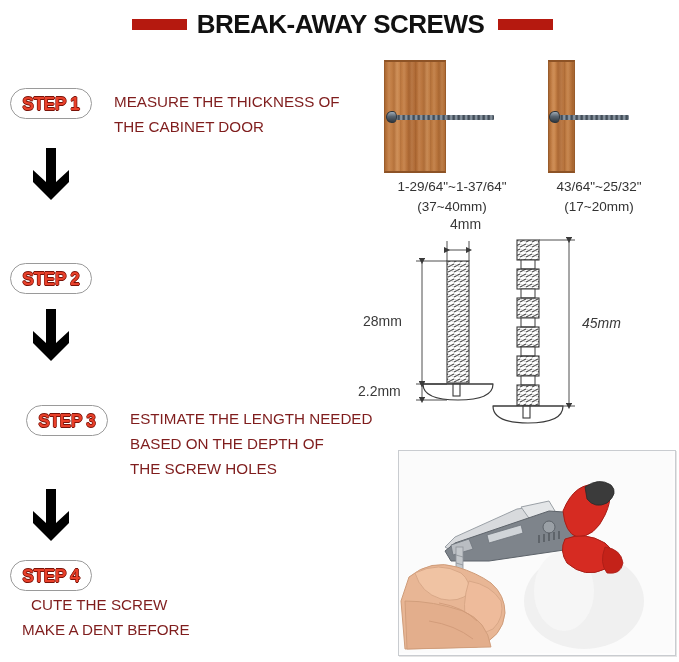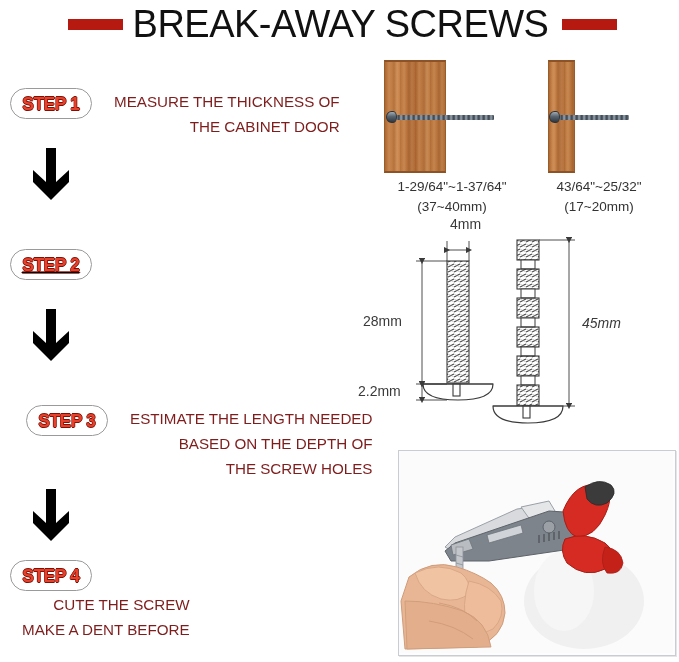--- a/index.html
+++ b/index.html
@@ -30,22 +30,22 @@
   }
   .dash {
     width: 55px;
     height: 11px;
     background: #b5190f;
     flex: 0 0 auto;
   }
   .dash.left { margin-right: 10px; margin-left: 16px; }
   .dash.right { margin-left: 14px; margin-right: 10px; }
   .title {
-    font-size: 38px;
-    font-weight: normal;
+    font-size: 26px;
+    font-weight: bold;
     color: #111111;
     letter-spacing: -0.5px;
     white-space: nowrap;
     line-height: 1;
     font-family: "Liberation Sans", sans-serif;
   }
 
   
   .steps {
     position: absolute;
@@ -53,21 +53,20 @@
     top: 50px;
     width: 400px;
     height: 612px;
   }
   .step-row {
     position: absolute;
     left: 0;
     width: 400px;
     display: flex;
     align-items: flex-start;
-    text-align: right;
   }
   .badge {
     position: relative;
     width: 82px;
     height: 31px;
     border: 1.4px solid #9a9a9a;
     border-radius: 16px;
     background: #ffffff;
     flex: 0 0 auto;
     margin-left: 10px;
@@ -237,21 +236,21 @@
         <span class="ln">MEASURE THE THICKNESS OF</span>
         <span class="ln">THE CABINET DOOR</span>
       </div>
     </div>
     <div class="arrow" style="top:96px;">
       <svg width="44" height="58" viewBox="0 0 44 58">
         <polygon points="17,2 27,2 27,36 40,24 40,36 22,54 4,36 4,24 17,36" fill="#000000"></polygon>
       </svg>
     </div>
 
-    <div class="step-row" style="top:199px;text-decoration:underline;">
+    <div class="step-row" style="top:213px;">
       <div class="badge">
         <span class="badge-text">STEP 2</span>
       </div>
     </div>
     <div class="arrow" style="top:257px;">
       <svg width="44" height="58" viewBox="0 0 44 58">
         <polygon points="17,2 27,2 27,36 40,24 40,36 22,54 4,36 4,24 17,36" fill="#000000"></polygon>
       </svg>
     </div>
 

